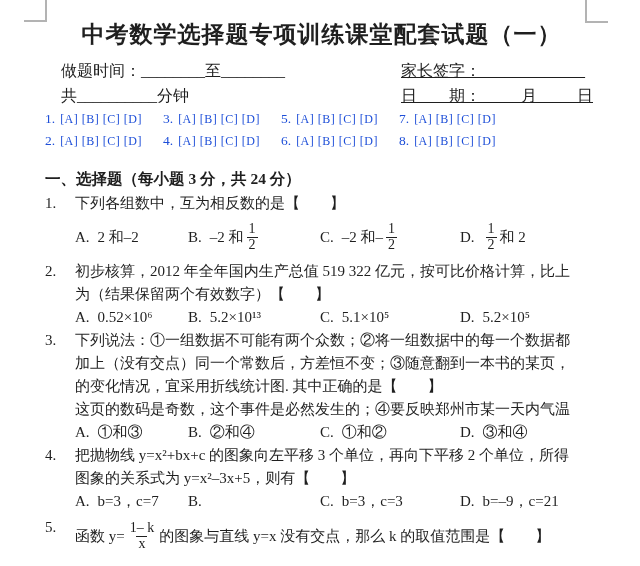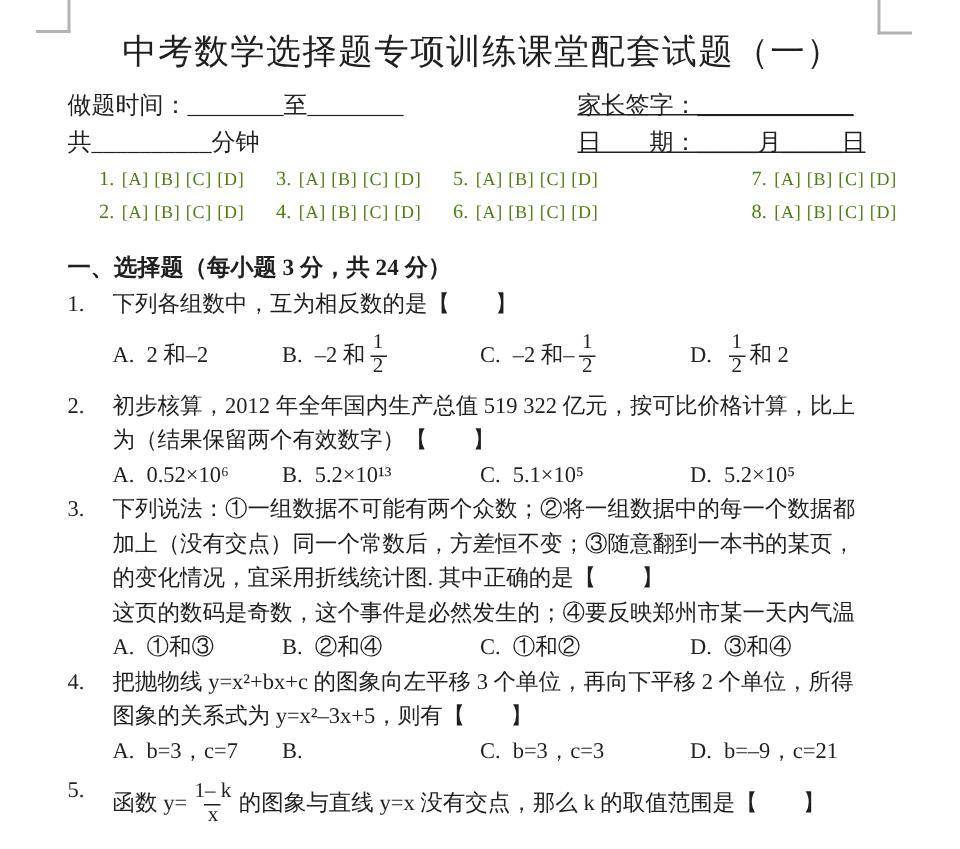--- a/index.html
+++ b/index.html
@@ -14,38 +14,37 @@
   
   .crop{position:absolute;top:0;}
   .crop-tl{left:24px;width:21px;height:20px;border-right:2px solid #b3b3b3;border-bottom:2px solid #b3b3b3;}
   .crop-tr{left:585px;width:21px;height:21px;border-left:2px solid #b3b3b3;border-bottom:2px solid #b3b3b3;}
 
   .content{padding:0 42px 0 45px;}
 
   .title{
     margin:18px 0 0 0;
     font-size:23px;line-height:34px;
-    font-weight:normal;text-align:center;letter-spacing:1px;
+    font-weight:bold;text-align:center;letter-spacing:1px;
   }
 
   .header{margin-top:6px;font-size:16px;}
   .hrow{display:flex;line-height:25px;}
-  .hleft{width:340px;}
+  .hleft{width:340px;margin-left:16px;}
   .hright{flex:1;text-decoration:underline;}
 
   .ansgrid{
     margin-top:4px;
     display:grid;
     grid-template-columns:118px 118px 118px 1fr;
     row-gap:8px;
     font-size:12px;
     line-height:14px;
     letter-spacing:0.5px;
-    color:#4d7c0f;
-    text-align:right;
+    color:#1d4ed8;
   }
   .ansnum{font-size:13.5px;margin-right:5px;letter-spacing:0;}
 
   .section{
     margin-top:19px;
     font-size:15.5px;line-height:23px;
     font-weight:bold;
   }
 
   .q{position:relative;padding-left:30px;font-size:15px;line-height:23px;}

